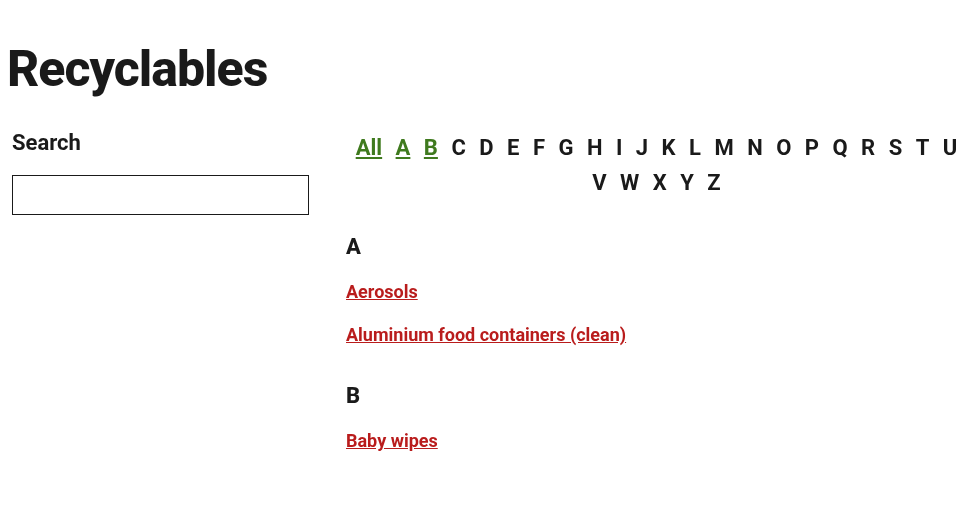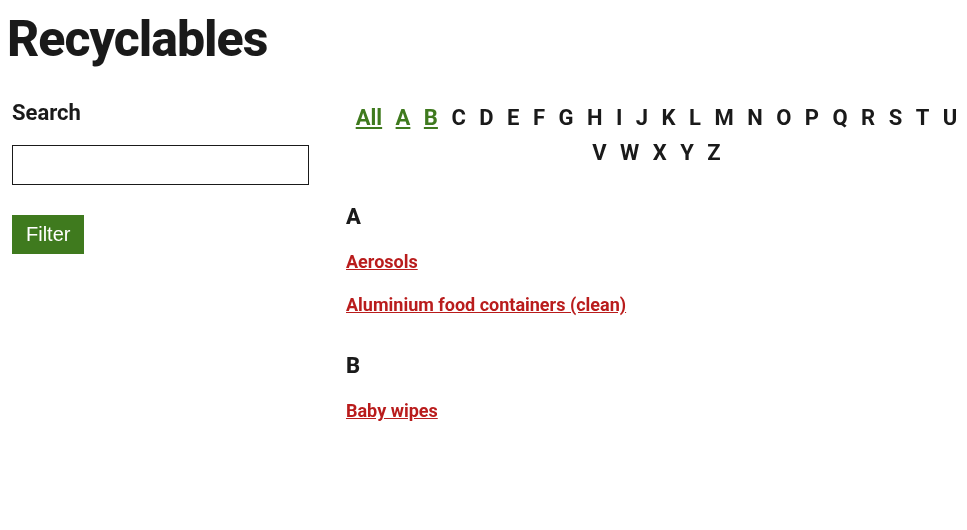--- a/index.html
+++ b/index.html
@@ -14,20 +14,21 @@
       width: 967px;
       height: 530px;
       overflow: hidden;
     }
     .page-title {
       font-size: 50px;
       font-weight: 800;
       letter-spacing: -1px;
       padding: 10px 0 0 7px;
       margin-bottom: 32px;
+      margin-top: 30px;
     }
     .layout {
       display: flex;
       flex-direction: row;
       padding-left: 12px;
     }
     .sidebar {
       width: 320px;
       flex-shrink: 0;
     }
@@ -100,21 +101,20 @@
 <body>
 
 <h1 class="page-title">Recyclables</h1>
 
 <div class="layout">
 
   <aside class="sidebar">
     <label class="search-label">Search</label>
     <input type="text" class="search-input" value="" style="">
     <br>
-    <button class="filter-button">Filter</button>
   </aside>
 
   <main class="main">
 
     <nav class="az-nav" id="az-nav"><a class="az-link">All</a> <a class="az-link">A</a> <a class="az-link">B</a> <span class="az-inactive">C</span> <span class="az-inactive">D</span> <span class="az-inactive">E</span> <span class="az-inactive">F</span> <span class="az-inactive">G</span> <span class="az-inactive">H</span> <span class="az-inactive">I</span> <span class="az-inactive">J</span> <span class="az-inactive">K</span> <span class="az-inactive">L</span> <span class="az-inactive">M</span> <span class="az-inactive">N</span> <span class="az-inactive">O</span> <span class="az-inactive">P</span> <span class="az-inactive">Q</span> <span class="az-inactive">R</span> <span class="az-inactive">S</span> <span class="az-inactive">T</span> <span class="az-inactive">U</span> <span class="az-inactive">V</span> <span class="az-inactive">W</span> <span class="az-inactive">X</span> <span class="az-inactive">Y</span> <span class="az-inactive">Z</span> </nav>
 
     <div id="sections">
         <div class="section">
           <h2 class="section-heading">A</h2>
           <a class="item-link">Aerosols</a>

